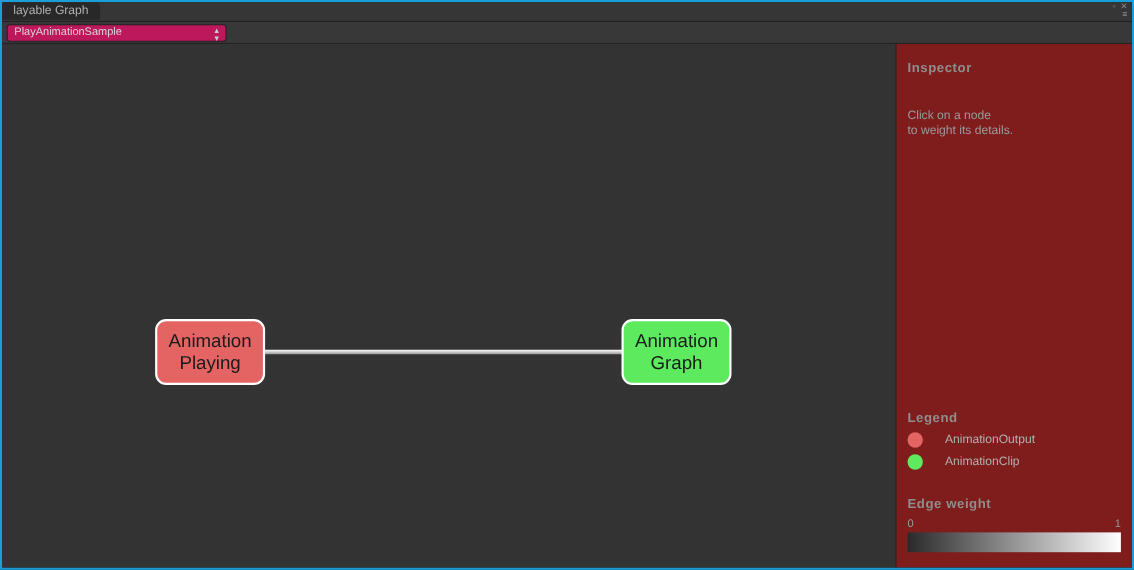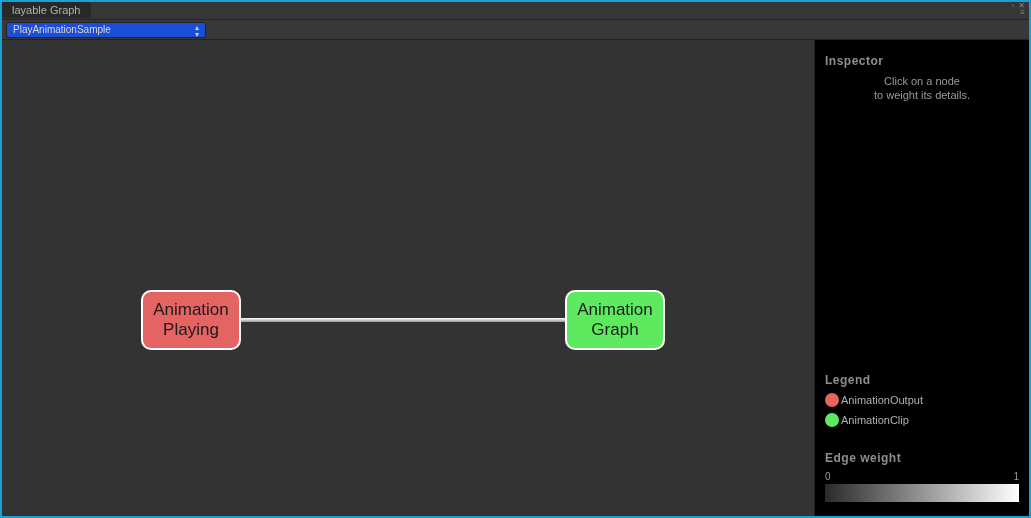--- a/index.html
+++ b/index.html
@@ -42,21 +42,21 @@
     height: 20px;
     background: #383838;
     display: flex;
     align-items: center;
     padding-left: 4px;
     border-bottom: 1px solid #222;
   }
   .dropdown {
     width: 200px;
     height: 16px;
-    background: #1d4ed8;
+    background: #be185d;
     border: 1px solid #222;
     border-radius: 3px;
     color: #d8d8d8;
     font-size: 10px;
     display: flex;
     align-items: center;
     padding: 0 6px;
     position: relative;
     cursor: pointer;
   }
@@ -99,43 +99,43 @@
     text-align: center;
     font-size: 17px;
     color: #1a1a1a;
     cursor: pointer;
   }
   .node-output { background: #e46464; left: 139px; top: 250px; }
   .node-clip   { background: #5eea5e; left: 563px; top: 250px; }
   
   .sidebar {
     width: 215px;
-    background: #000000;
+    background: #7f1d1d;
     border-left: 1px solid #222;
     padding: 14px 10px;
     font-size: 11px;
     color: #b5b5b5;
     display: flex;
     flex-direction: column;
   }
   .sidebar h3 {
     font-size: 12px;
     color: #8e8e8e;
     font-weight: bold;
     margin-bottom: 6px;
     letter-spacing: 0.5px;
   }
-  .inspector-msg { text-align: center; font-size: 11px; color: #9a9a9a; line-height: 14px; }
+  .inspector-msg { text-align: left; font-size: 11px; color: #9a9a9a; line-height: 14px; margin-top: 24px; }
   
   .spacer { flex: 1; }
   
   .legend-item {
     display: flex;
     align-items: center;
-    gap: 2px;
+    gap: 20px;
     margin-bottom: 6px;
     font-size: 11px;
     color: #b0b0b0;
   }
   .swatch {
     width: 14px; height: 14px; border-radius: 50%;
   }
   .sw-red   { background: #e46464; }
   .sw-green { background: #5eea5e; }
   .sw-play  { background: #6e6e6e; border: 3px solid #e6e6e6; width: 10px; height: 10px; }

